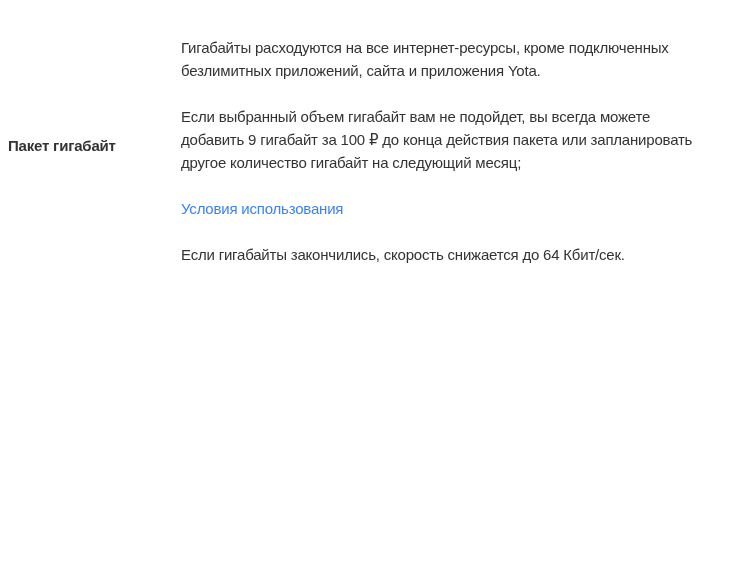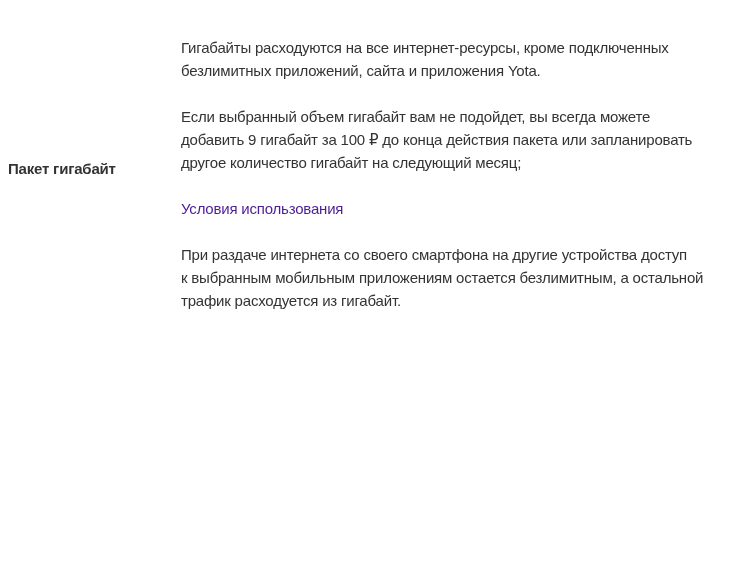--- a/index.html
+++ b/index.html
@@ -36,32 +36,30 @@
     max-width: 545px;
   }
   .desc p {
     margin: 12px 0 23px 0;
     white-space: pre-line;
   }
   .desc p:last-child {
     margin-bottom: 0;
   }
   .muted {
-    color: #4c1d95;
+    color: #3b82f6;
   }
 </style>
 </head>
 <body>
 
 <div class="row">
   <div class="term">Пакет гигабайт</div>
   <div class="desc">
     <p>Гигабайты расходуются на все интернет-ресурсы, кроме подключенных
 безлимитных приложений, сайта и приложения Yota.</p>
     <p>Если выбранный объем гигабайт вам не подойдет, вы всегда можете
 добавить 9 гигабайт за 100 ₽ до конца действия пакета или запланировать
 другое количество гигабайт на следующий месяц;</p>
     <p class="muted">Условия использования</p>
-    <p>При раздаче интернета со своего смартфона на другие устройства доступ
-к выбранным мобильным приложениям остается безлимитным, а остальной
-трафик расходуется из гигабайт.</p>
+    <p>Если гигабайты закончились, скорость снижается до 64 Кбит/сек.</p>
   </div>
 </div>
 
 </body></html>

